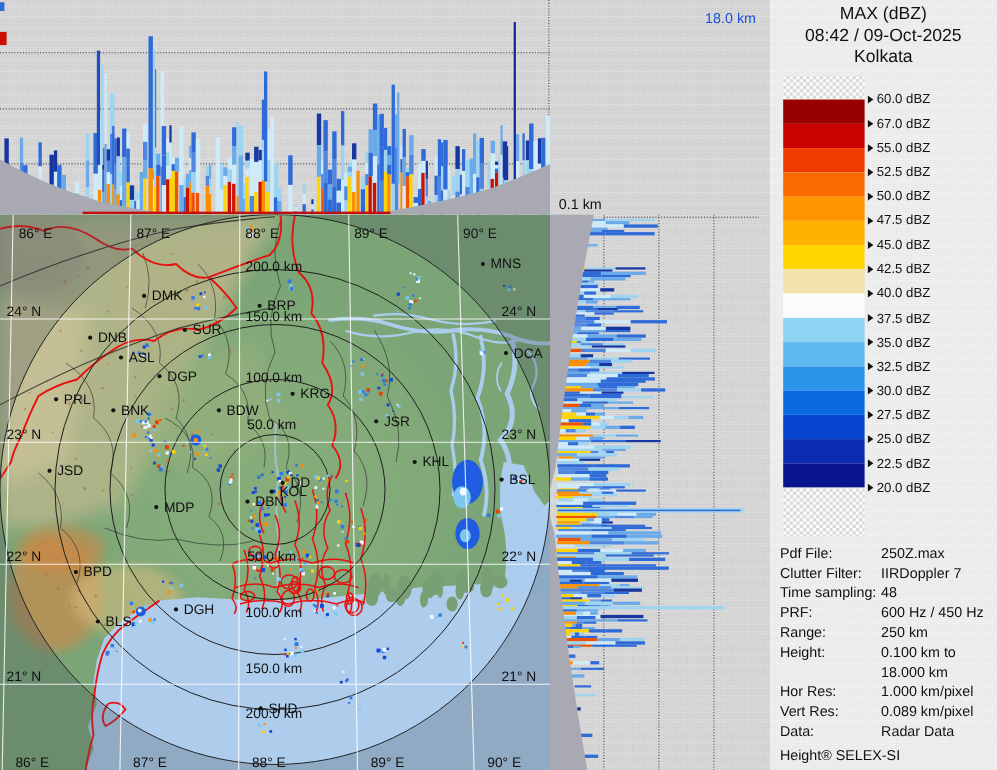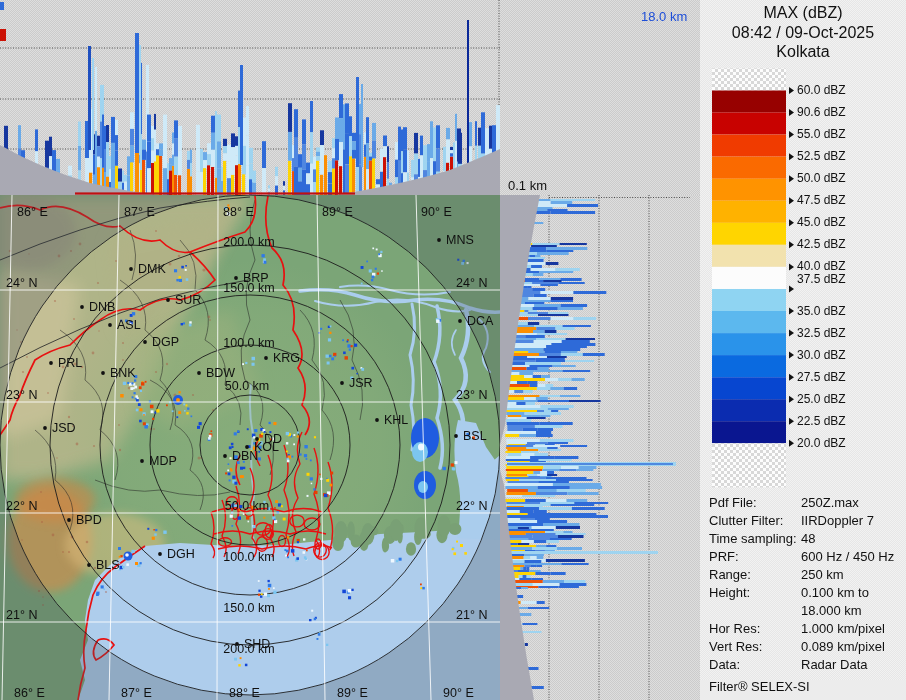--- a/index.html
+++ b/index.html
@@ -1570,42 +1570,42 @@
 <polygon points="89,307.5 94,311.0 89,314.5" fill="#111"></polygon>
 <polygon points="89,329.6 94,333.1 89,336.6" fill="#111"></polygon>
 <polygon points="89,351.6 94,355.1 89,358.6" fill="#111"></polygon>
 <polygon points="89,373.7 94,377.2 89,380.7" fill="#111"></polygon>
 <polygon points="89,395.7 94,399.2 89,402.7" fill="#111"></polygon>
 <polygon points="89,417.8 94,421.2 89,424.8" fill="#111"></polygon>
 <polygon points="89,439.8 94,443.3 89,446.8" fill="#111"></polygon>
 </svg>
 <div id="ltitle">MAX (dBZ)<br>08:42 / 09-Oct-2025<br>Kolkata</div>
 <div class="dbz" style="top:83px">60.0 dBZ</div>
-<div class="dbz" style="top:105px">90.6 dBZ</div>
+<div class="dbz" style="top:105px">67.0 dBZ</div>
 <div class="dbz" style="top:127px">55.0 dBZ</div>
 <div class="dbz" style="top:149px">52.5 dBZ</div>
 <div class="dbz" style="top:171px">50.0 dBZ</div>
 <div class="dbz" style="top:193px">47.5 dBZ</div>
 <div class="dbz" style="top:215px">45.0 dBZ</div>
 <div class="dbz" style="top:237px">42.5 dBZ</div>
 <div class="dbz" style="top:259px">40.0 dBZ</div>
-<div class="dbz" style="top:272px">37.5 dBZ</div>
+<div class="dbz" style="top:283px">37.5 dBZ</div>
 <div class="dbz" style="top:304px">35.0 dBZ</div>
 <div class="dbz" style="top:326px">32.5 dBZ</div>
 <div class="dbz" style="top:348px">30.0 dBZ</div>
 <div class="dbz" style="top:370px">27.5 dBZ</div>
 <div class="dbz" style="top:392px">25.0 dBZ</div>
 <div class="dbz" style="top:414px">22.5 dBZ</div>
 <div class="dbz" style="top:436px">20.0 dBZ</div>
 <div class="meta" style="top:495px"><span>Pdf File:</span><span style="position:absolute;left:92px">250Z.max</span></div>
 <div class="meta" style="top:513px"><span>Clutter Filter:</span><span style="position:absolute;left:92px">IIRDoppler 7</span></div>
 <div class="meta" style="top:531px"><span>Time sampling:</span><span style="position:absolute;left:92px">48</span></div>
 <div class="meta" style="top:549px"><span>PRF:</span><span style="position:absolute;left:92px">600 Hz / 450 Hz</span></div>
 <div class="meta" style="top:567px"><span>Range:</span><span style="position:absolute;left:92px">250 km</span></div>
 <div class="meta" style="top:585px"><span>Height:</span><span style="position:absolute;left:92px">0.100 km to</span></div>
 <div class="meta" style="top:603px"><span></span><span style="position:absolute;left:92px">18.000 km</span></div>
 <div class="meta" style="top:621px"><span>Hor Res:</span><span style="position:absolute;left:92px">1.000 km/pixel</span></div>
 <div class="meta" style="top:639px"><span>Vert Res:</span><span style="position:absolute;left:92px">0.089 km/pixel</span></div>
 <div class="meta" style="top:657px"><span>Data:</span><span style="position:absolute;left:92px">Radar Data</span></div>
-<div class="meta" style="top:679px"><span>Filter® SELEX-SI</span></div>
+<div class="meta" style="top:679px"><span>Height® SELEX-SI</span></div>
 </div>
 <div id="km18">18.0 km</div>
 <div id="km01">0.1 km</div>
 
 </body></html>

